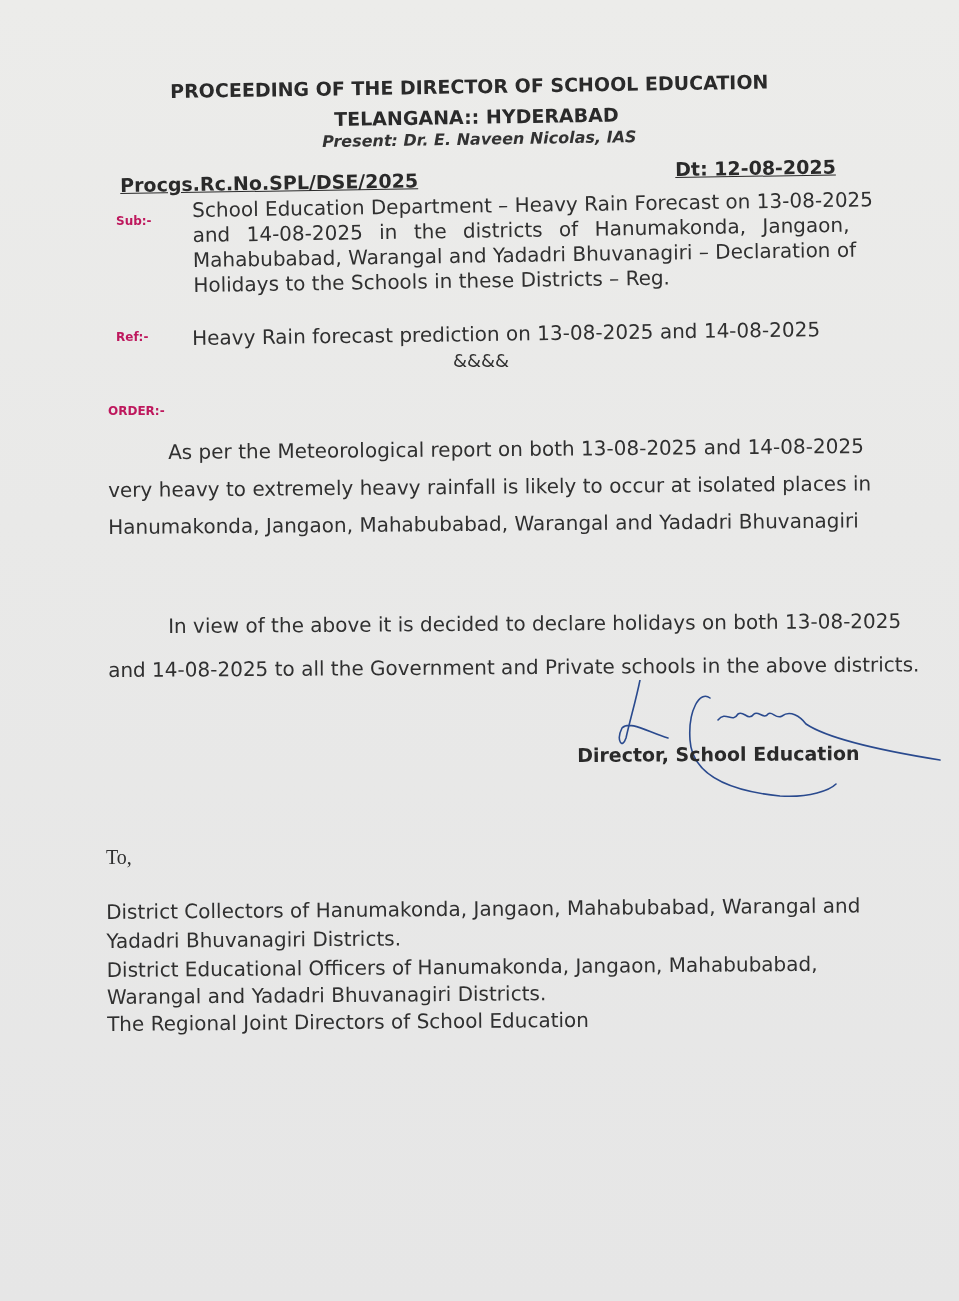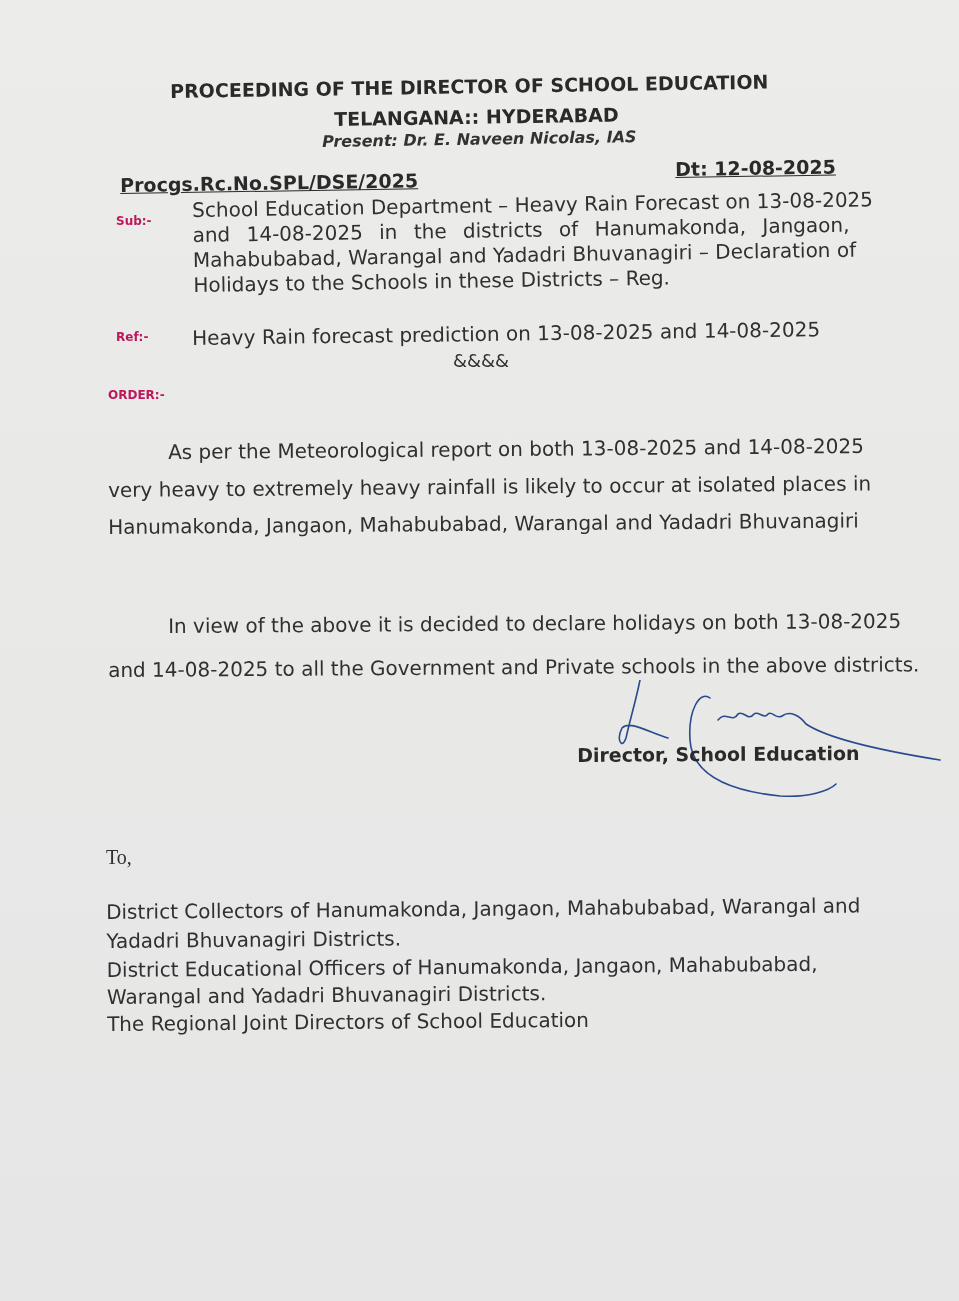--- a/index.html
+++ b/index.html
@@ -47,21 +47,21 @@
         <span>Jangaon,</span>
     </div>
     <div class="sub-line" style="height:25px;">Mahabubabad, Warangal and Yadadri Bhuvanagiri – Declaration of</div>
     <div class="sub-line" style="height:25px;">Holidays to the Schools in these Districts – Reg.</div>
   </div>
 
   <div class="abs lbl" style="left:116px; top:330px;">Ref:-</div>
   <div class="abs sub-line" style="left:192px; top:326px; transform: rotate(-0.8deg); transform-origin:left top;">Heavy Rain forecast prediction on 13-08-2025 and 14-08-2025</div>
   <div class="abs sub-line" style="left:453px; top:350px; font-size:18px;">&amp;&amp;&amp;&amp;</div>
 
-  <div class="abs lbl" style="left:108px; top:388px;">ORDER:-</div>
+  <div class="abs lbl" style="left:108px; top:404px;">ORDER:-</div>
 
   <div class="abs sub-line" style="left:168px; top:440px; transform: rotate(-0.5deg); transform-origin:left top;">As per the Meteorological report on both 13-08-2025 and 14-08-2025</div>
   <div class="abs sub-line" style="left:108px; top:478px; transform: rotate(-0.5deg); transform-origin:left top;">very heavy to extremely heavy rainfall is likely to occur at isolated places in</div>
   <div class="abs sub-line" style="left:108px; top:515px; transform: rotate(-0.5deg); transform-origin:left top;">Hanumakonda, Jangaon, Mahabubabad, Warangal and Yadadri Bhuvanagiri</div>
 
   <div class="abs sub-line" style="left:168px; top:614px; transform: rotate(-0.4deg); transform-origin:left top;">In view of the above it is decided to declare holidays on both 13-08-2025</div>
   <div class="abs sub-line" style="left:108px; top:658px; transform: rotate(-0.4deg); transform-origin:left top;">and 14-08-2025 to all the Government and Private schools in the above districts.</div>
 
   <svg class="sig" width="399" height="130" viewBox="0 0 399 130">
     <g fill="none" stroke="#2a4a8e" stroke-width="1.6" stroke-linecap="round">

